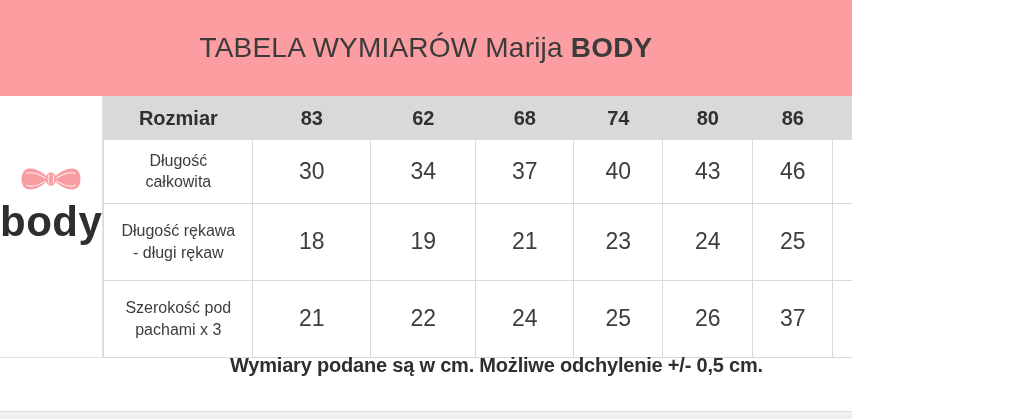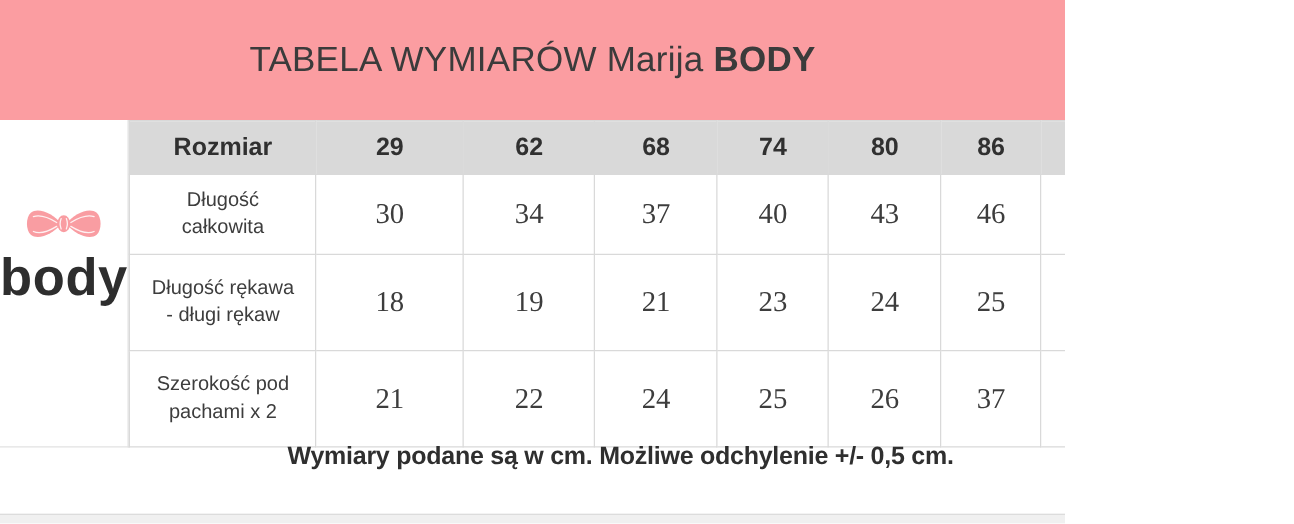--- a/index.html
+++ b/index.html
@@ -80,21 +80,20 @@
     font-size: 16px;
     font-weight: 400;
     color: #3d3d3d;
     line-height: 1.35;
     padding: 0 15px;
   }
   table.size-table tbody td {
     font-size: 23px;
     font-weight: 400;
     color: #3d3d3d;
-    font-family: Liberation Serif, serif;
   }
   table.size-table tbody tr:nth-child(1) th,
   table.size-table tbody tr:nth-child(1) td { height: 47px; }
   table.size-table tbody tr:nth-child(n+2) th,
   table.size-table tbody tr:nth-child(n+2) td { height: 57px; }
 
   
   .note {
     position: absolute;
     top: 354px;
@@ -155,21 +154,21 @@
         <col style="width:105px">
         <col style="width:98px">
         <col style="width:89px">
         <col style="width:90px">
         <col style="width:80px">
         <col style="width:78px">
       </colgroup>
       <thead>
         <tr>
             <th>Rozmiar</th>
-            <th>29</th>
+            <th>83</th>
             <th>62</th>
             <th>68</th>
             <th>74</th>
             <th>80</th>
             <th>86</th>
             <th>92</th>
           </tr>
       </thead>
       <tbody>
           <tr>
@@ -186,21 +185,21 @@
             <th>Długość rękawa - długi rękaw</th>
             <td>18</td>
             <td>19</td>
             <td>21</td>
             <td>23</td>
             <td>24</td>
             <td>25</td>
             <td>28</td>
           </tr>
           <tr>
-            <th>Szerokość pod pachami x 2</th>
+            <th>Szerokość pod pachami x 3</th>
             <td>21</td>
             <td>22</td>
             <td>24</td>
             <td>25</td>
             <td>26</td>
             <td>37</td>
             <td>28</td>
           </tr>
         </tbody>
     </table>

